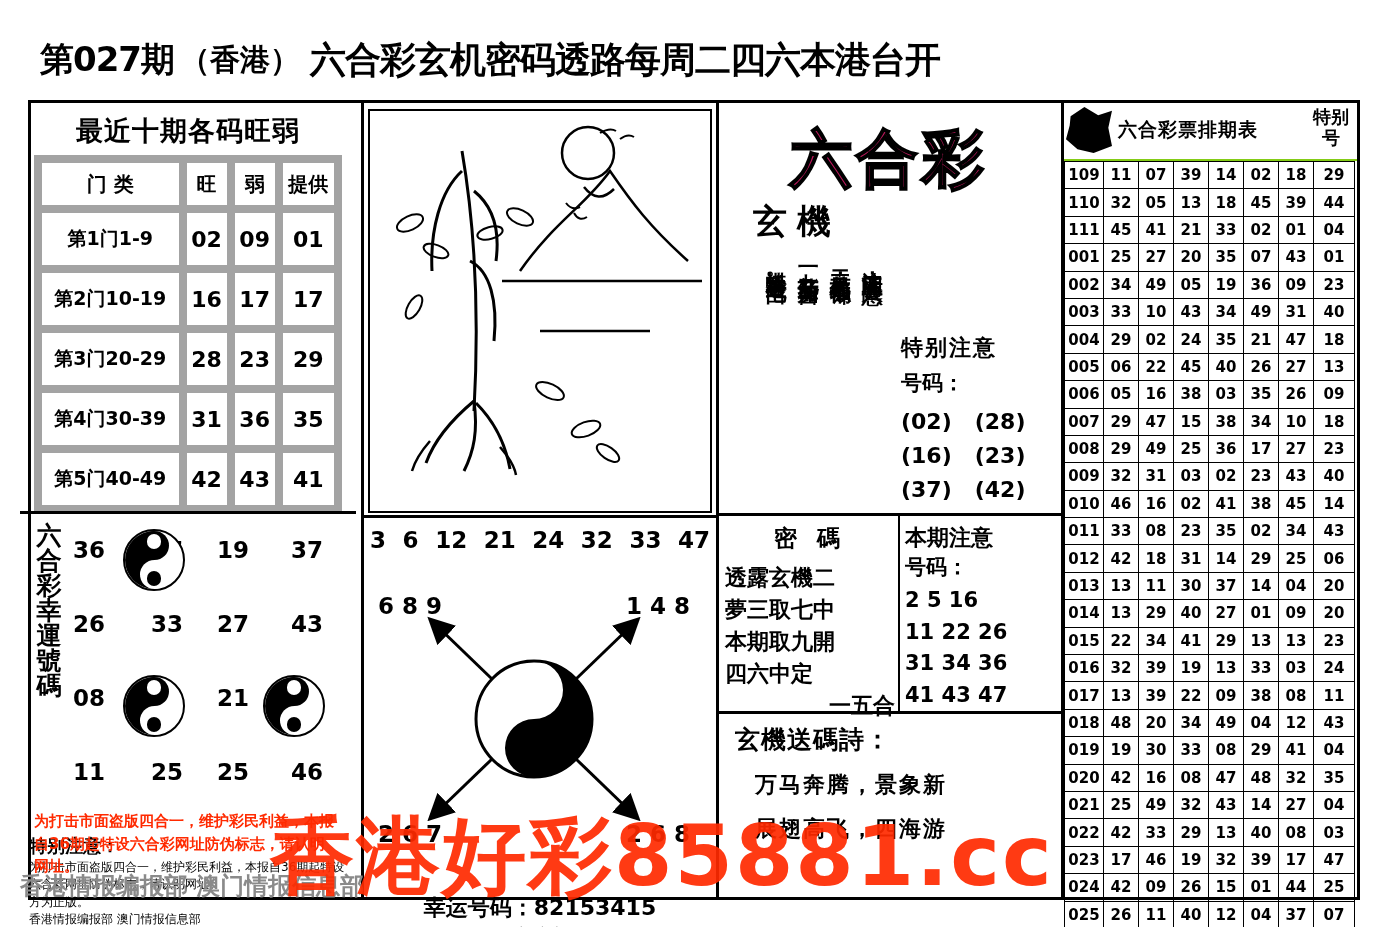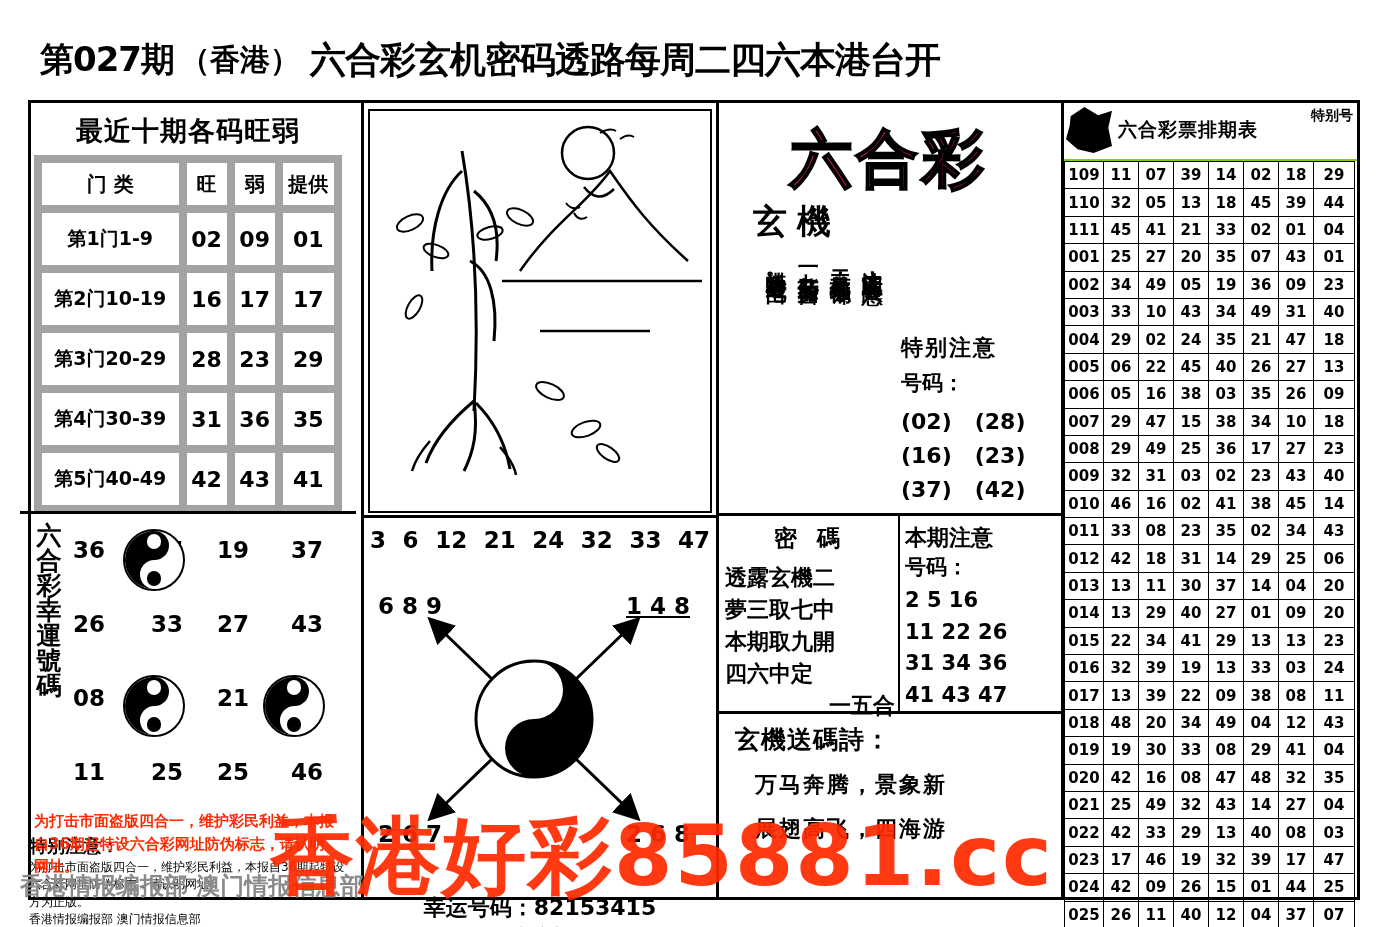--- a/index.html
+++ b/index.html
@@ -116,21 +116,21 @@
   .poem{position:absolute;left:0;top:620px;width:342px;}
   .poem .pt{font-size:25px;font-weight:bold;margin-left:16px;letter-spacing:1px;}
   .poem .pl{font-size:22px;font-weight:bold;margin-left:36px;margin-top:14px;letter-spacing:2px;}
 
   
   .col4{position:absolute;left:1064px;top:103px;width:293px;height:794px;}
   .c4-head{position:relative;height:56px;border-bottom:2px solid #84cc16;}
   .c4-head .blot{position:absolute;left:2px;top:4px;width:46px;height:46px;background:#000;
     clip-path:polygon(10% 20%,40% 0,70% 18%,100% 8%,92% 45%,100% 85%,60% 100%,25% 92%,0 70%,8% 40%);}
   .c4-head .ht{position:absolute;left:54px;top:14px;font-size:19px;font-weight:bold;letter-spacing:1px;}
-  .c4-head .hs{position:absolute;right:4px;top:4px;width:44px;text-align:right;font-size:14px;font-weight:bold;line-height:1.15;}
+  .c4-head .hs{position:absolute;right:4px;top:4px;width:44px;text-align:center;font-size:18px;font-weight:bold;line-height:1.15;}
   table.t4{border-collapse:collapse;width:291px;}
   table.t4 td{
     border:1px solid #000;text-align:center;font-size:15px;font-weight:bold;
     height:26.4px;padding:0;
   }
   table.t4 td.idx{width:38px;}
   table.t4 td.sp{width:40px;}
 
   
   .wm-big{
@@ -317,21 +317,21 @@
         <line x1="128" y1="106" x2="72" y2="52" stroke="#000" stroke-width="3" marker-end="url(#ah)"></line>
         <line x1="212" y1="106" x2="268" y2="52" stroke="#000" stroke-width="3" marker-end="url(#ah)"></line>
         <line x1="128" y1="186" x2="72" y2="240" stroke="#000" stroke-width="3" marker-end="url(#ah)"></line>
         <line x1="212" y1="186" x2="268" y2="240" stroke="#000" stroke-width="3" marker-end="url(#ah)"></line>
         <circle cx="170" cy="146" r="58" fill="#fff" stroke="#000" stroke-width="3"></circle>
         <path d="M170 88 A58 58 0 0 1 170 204 A29 29 0 0 1 170 146 A29 29 0 0 0 170 88 Z" fill="#000"></path>
         <circle cx="170" cy="117" r="9" fill="#fff"></circle>
         <circle cx="170" cy="175" r="9" fill="#000"></circle>
       </svg>
       <span class="arrnum" style="left:14px;top:20px;">6 8 9</span>
-      <span class="arrnum" style="left:262px;top:20px;text-decoration:underline;">1 4 8</span>
+      <span class="arrnum" style="left:262px;top:20px;">1 4 8</span>
       <span class="arrnum" style="left:14px;top:248px;">2 6 7</span>
       <span class="arrnum" style="left:262px;top:248px;">2 6 8</span>
     </div>
 
     <div class="lucky-code">
       <span>幸运号码：</span><span>82153415</span>
     </div>
     <div class="lucky-sub">(加减法)</div>
   </div>
 

